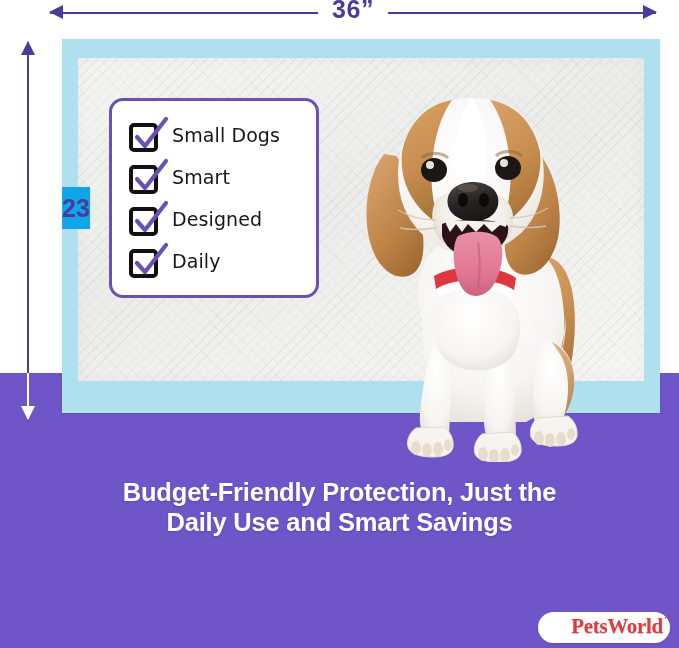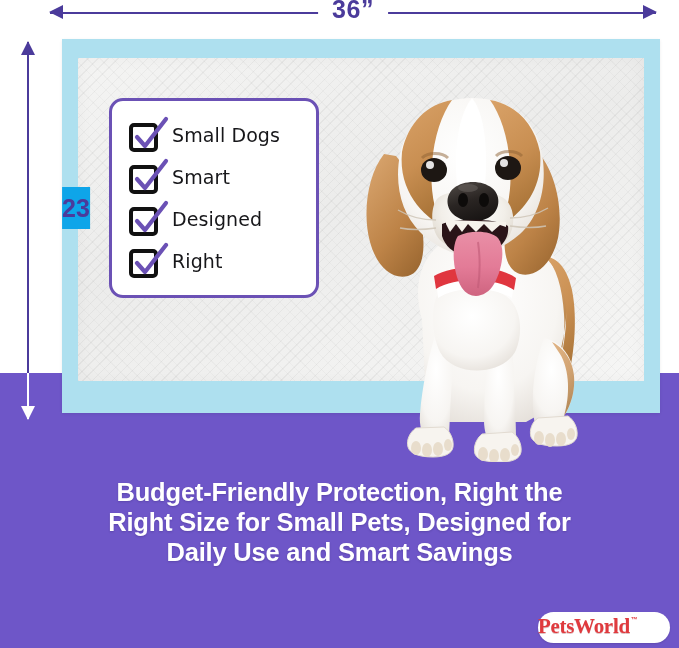--- a/index.html
+++ b/index.html
@@ -112,21 +112,21 @@
     text-align:center;color:#ffffff;
     font-size:25.5px;line-height:30px;font-weight:700;letter-spacing:-.2px;
     text-shadow:0 1px 2px rgba(40,25,90,.25);
   }
   .headline div{white-space:nowrap;}
 
   
   .logo{
     position:absolute;left:538px;top:612px;width:132px;height:31px;
     background:#ffffff;border-radius:16px;
-    display:flex;align-items:center;justify-content:flex-start;
+    display:flex;align-items:center;justify-content:flex-end;
     box-shadow:0 1px 2px rgba(0,0,0,.12);
   }
   .logo-text{
     font-family:"Liberation Serif", serif;
     font-weight:700;font-size:21px;color:#e03a3e;letter-spacing:-.3px;
     position:relative;top:-1px;
     text-shadow:0 1px 0 rgba(120,10,15,.25);
   }
   .logo-tm{
     font-family:"Liberation Sans", sans-serif;
@@ -311,41 +311,40 @@
       <span class="check-label">Designed</span>
     </div>
 
     <div class="check-row">
       <span class="cbox">
         <svg width="42" height="40" viewBox="0 0 42 40">
           <rect x="3" y="10" width="25" height="25" rx="3" fill="none" stroke="#111111" stroke-width="4"></rect>
           <path d="M9 22 L17 31 L38 4" fill="none" stroke="#6b51b5" stroke-width="4.2" stroke-linecap="round" stroke-linejoin="round"></path>
         </svg>
       </span>
-      <span class="check-label">Right</span>
+      <span class="check-label">Daily</span>
     </div>
   </div>
 
   <div class="dim-top">
     <div class="line"></div>
     <div class="cap l"></div>
     <div class="cap r"></div>
     <div class="label">36”</div>
   </div>
 
   <div class="dim-left">
     <div class="line"></div>
     <div class="cap t"></div>
     <div class="cap b"></div>
     <div class="label">23</div>
   </div>
 
   <div class="headline">
-    <div>Budget-Friendly Protection, Right the</div>
-    <div>Right Size for Small Pets, Designed for</div>
+    <div>Budget-Friendly Protection, Just the</div>
     <div>Daily Use and Smart Savings</div>
   </div>
 
   <div class="logo">
     <span class="logo-text">PetsWorld</span>
     <span class="logo-tm">™</span>
   </div>
 
 </div>
 

